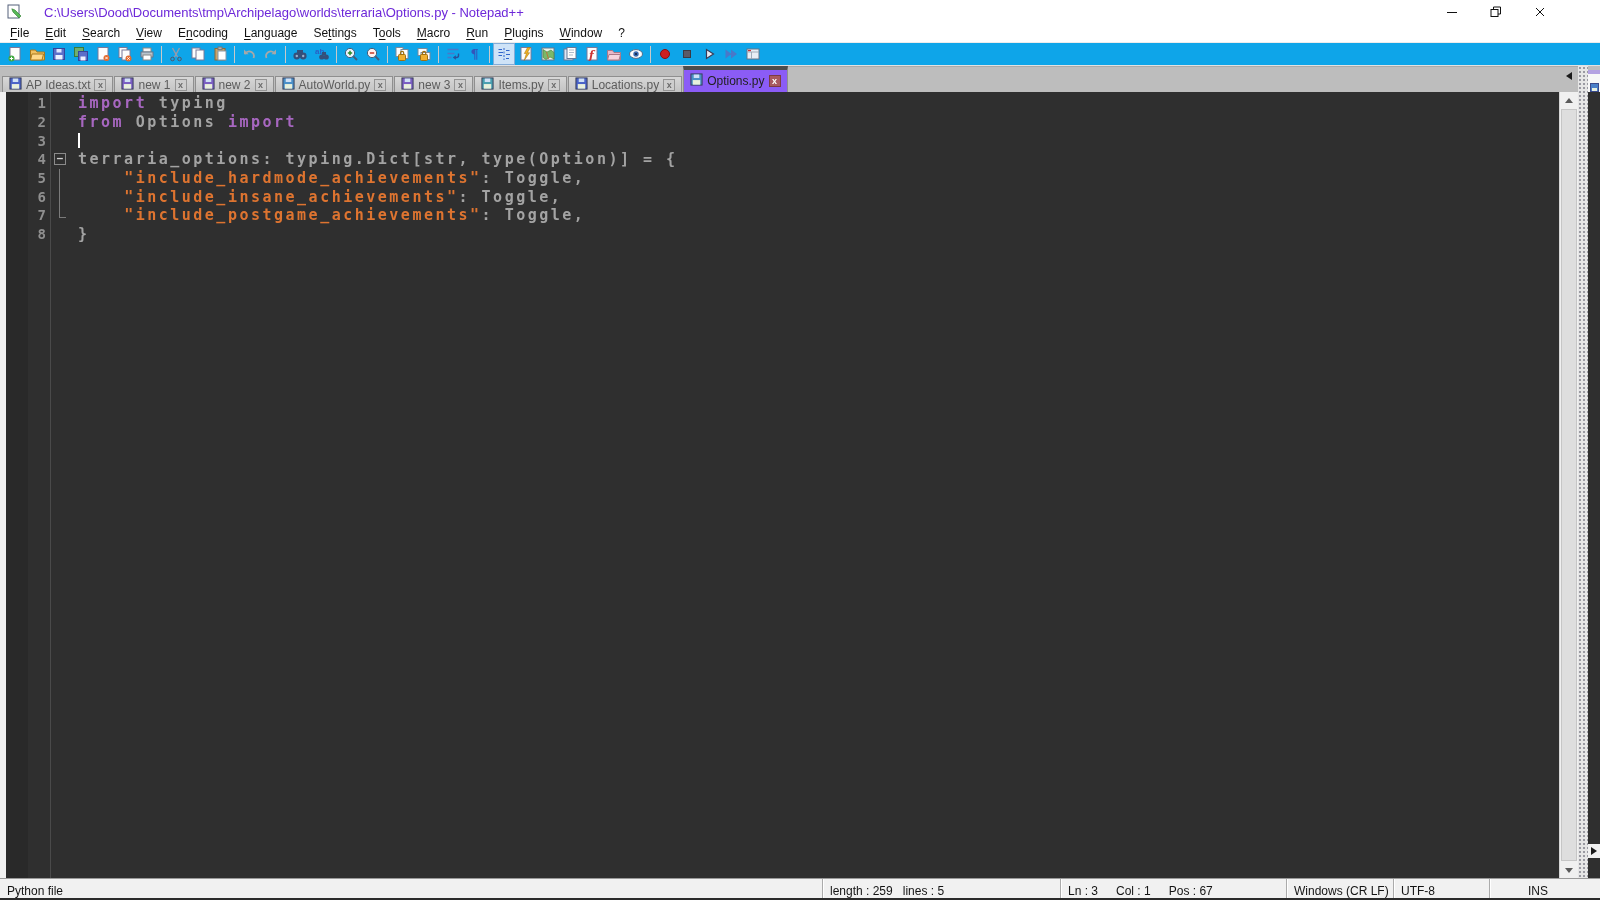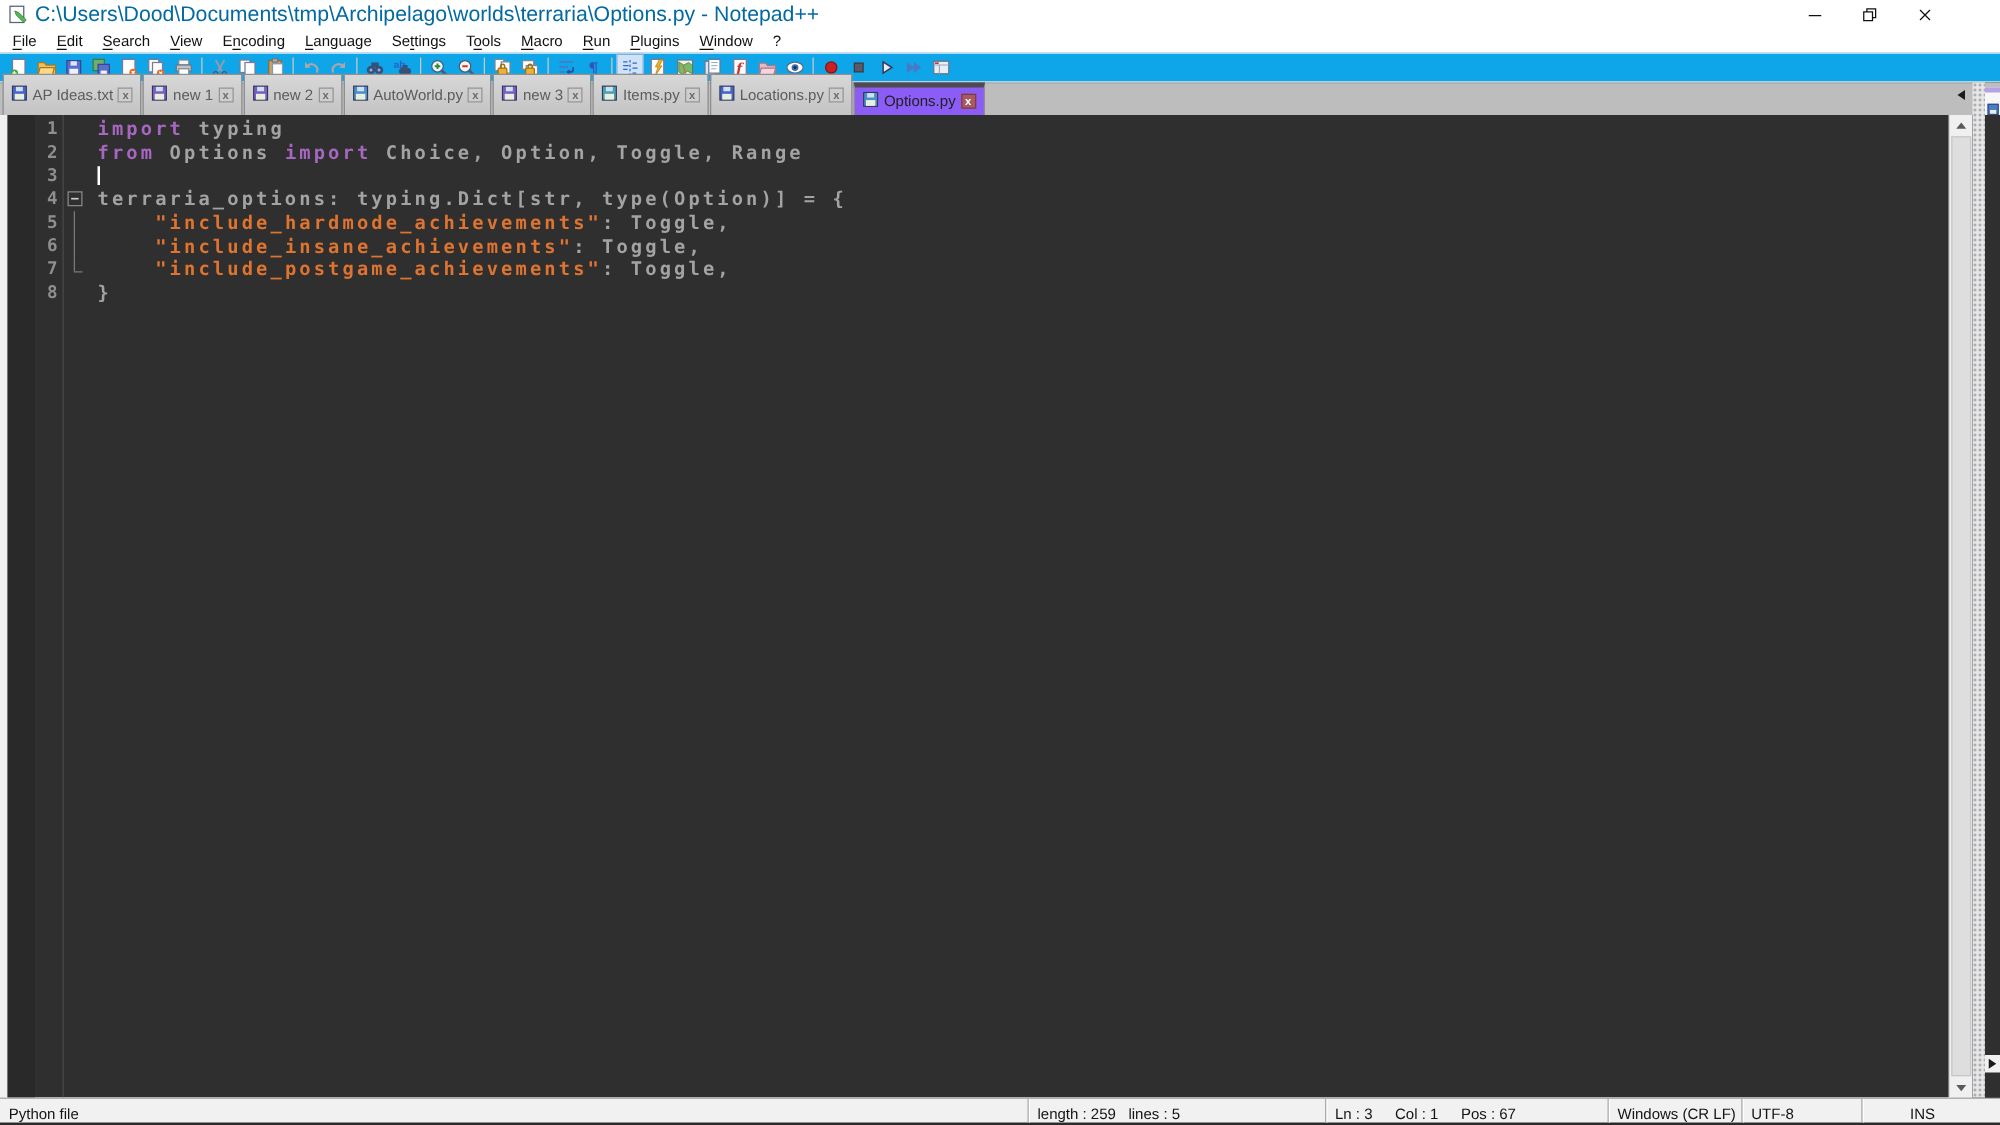--- a/index.html
+++ b/index.html
@@ -2,40 +2,40 @@
 <html><head>
 <meta charset="utf-8">
 <style>
   html,body{margin:0;padding:0}
   body{width:1600px;height:900px;overflow:hidden;background:#fff;
        font-family:"Liberation Sans",sans-serif;-webkit-font-smoothing:antialiased;position:relative}
 
   
   .titlebar{height:24px;background:#ffffff;display:flex;align-items:center}
   .app-icon{width:16px;height:16px;margin-left:6px;flex:0 0 auto}
-  .title-text{font-size:17px;color:#0369a1;margin-left:6px;flex:1;white-space:nowrap;overflow:hidden}
+  .title-text{font-size:13px;color:#6d28d9;margin-left:22px;flex:1;white-space:nowrap;overflow:hidden}
   .win-controls{display:flex;align-items:center;padding-right:38px}
   .win-btn{width:44px;height:24px;display:flex;align-items:center;justify-content:center}
 
   
   .menubar{height:18px;background:#ffffff;display:flex;align-items:center;padding-left:2px;font-size:12px;color:#111}
   .menu-item{padding:1px 8px;white-space:nowrap}
   .menu-item u{text-underline-offset:2px}
 
   
   .toolbar{height:24px;background:#0ea5e9;border-top:1px solid #ececec;border-bottom:1px solid #e2e2e2;
            display:flex;align-items:center;padding-left:4px;box-sizing:border-box}
   .tb-btn{width:22px;height:22px;display:flex;align-items:center;justify-content:center;flex:0 0 auto}
   .tb-btn.pressed{background:#cfe3f7;border:1px solid #84acd8;width:20px;height:20px}
   .tb-sep{width:1px;height:17px;background:#c9c9c9;margin:0 3px;flex:0 0 auto}
 
   
   .tabbar{height:26px;background:#bdbdbd;border-top:1px solid #aaaaaa;display:flex;align-items:flex-end;
           padding-left:2px;box-sizing:border-box;position:relative}
-  .tab{height:33px;box-sizing:border-box;display:flex;align-items:center;gap:4px;padding:0 6px;margin-right:1px;
+  .tab{height:16px;box-sizing:border-box;display:flex;align-items:center;gap:4px;padding:0 6px;margin-right:1px;
        background:linear-gradient(#d7d7d7,#c3c3c3);border:1px solid #8f8f8f;border-bottom:none;
        font-size:12px;color:#5c5c5c;white-space:nowrap}
   .tab.active{height:26px;background:#8b5cf6;color:#222;border-top:4px solid #4c4c4c;padding-top:0}
   .tab-close{width:12px;height:12px;box-sizing:border-box;background:#cecece;border:1px solid #959595;
              color:#6a6a6a;font-size:9px;line-height:10px;text-align:center;font-weight:bold}
   .tab.active .tab-close{background:#a85a62;border-color:#7c3c44;color:#fff}
   .tab-scroll-left{position:absolute;right:28px;top:5px;width:0;height:0;
                    border-top:4px solid transparent;border-bottom:4px solid transparent;border-right:6px solid #1a1a1a}
 
   
@@ -449,21 +449,21 @@
         <div class="code-row">
           <span></span>
           <span class="num">1</span>
           <span class="fold-cell"></span>
           <span class="text-cell"><span class="tok-keyword">import</span><span class="tok-default"> typing</span></span>
         </div>
         <div class="code-row">
           <span></span>
           <span class="num">2</span>
           <span class="fold-cell"></span>
-          <span class="text-cell"><span class="tok-keyword">from</span><span class="tok-default"> Options </span><span class="tok-keyword">import</span><span class="tok-default"> Choice, Option, Toggle, Range</span></span>
+          <span class="text-cell"><span class="tok-keyword">from</span><span class="tok-default"> Options </span><span class="tok-keyword">import</span></span>
         </div>
         <div class="code-row">
           <span></span>
           <span class="num">3</span>
           <span class="fold-cell"></span>
           <span class="text-cell"><span class="caret"></span></span>
         </div>
         <div class="code-row">
           <span></span>
           <span class="num">4</span>

